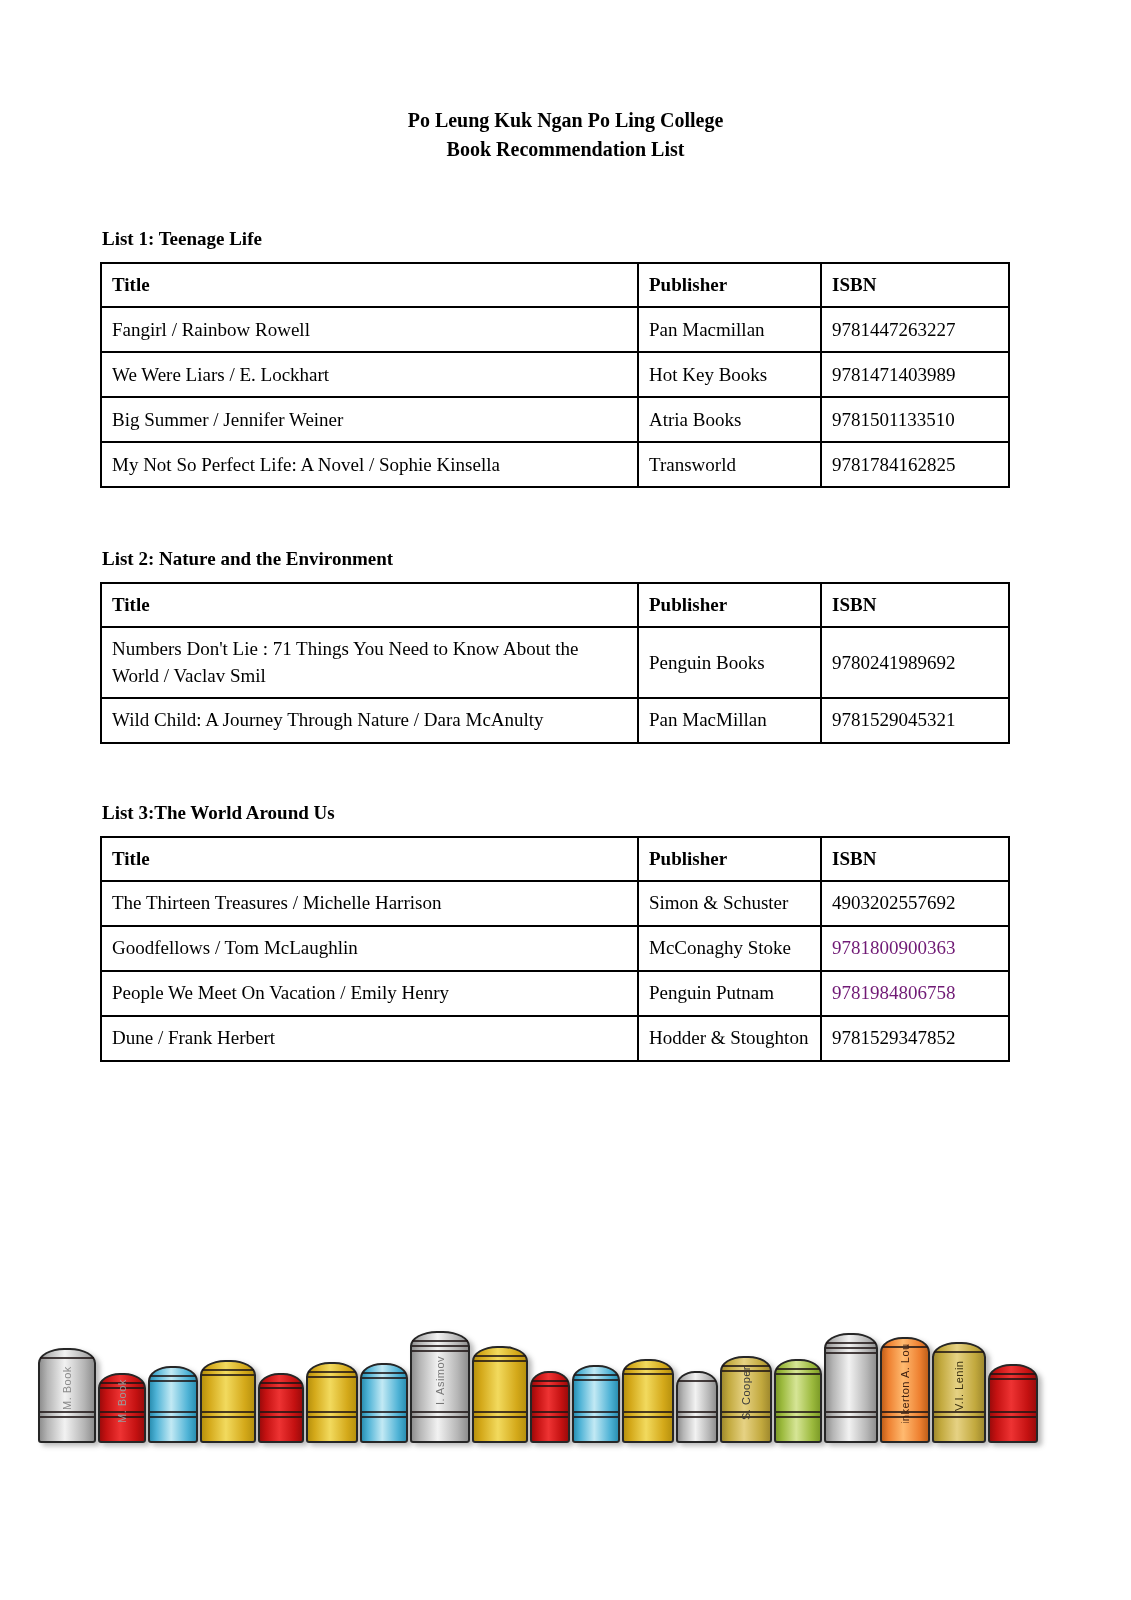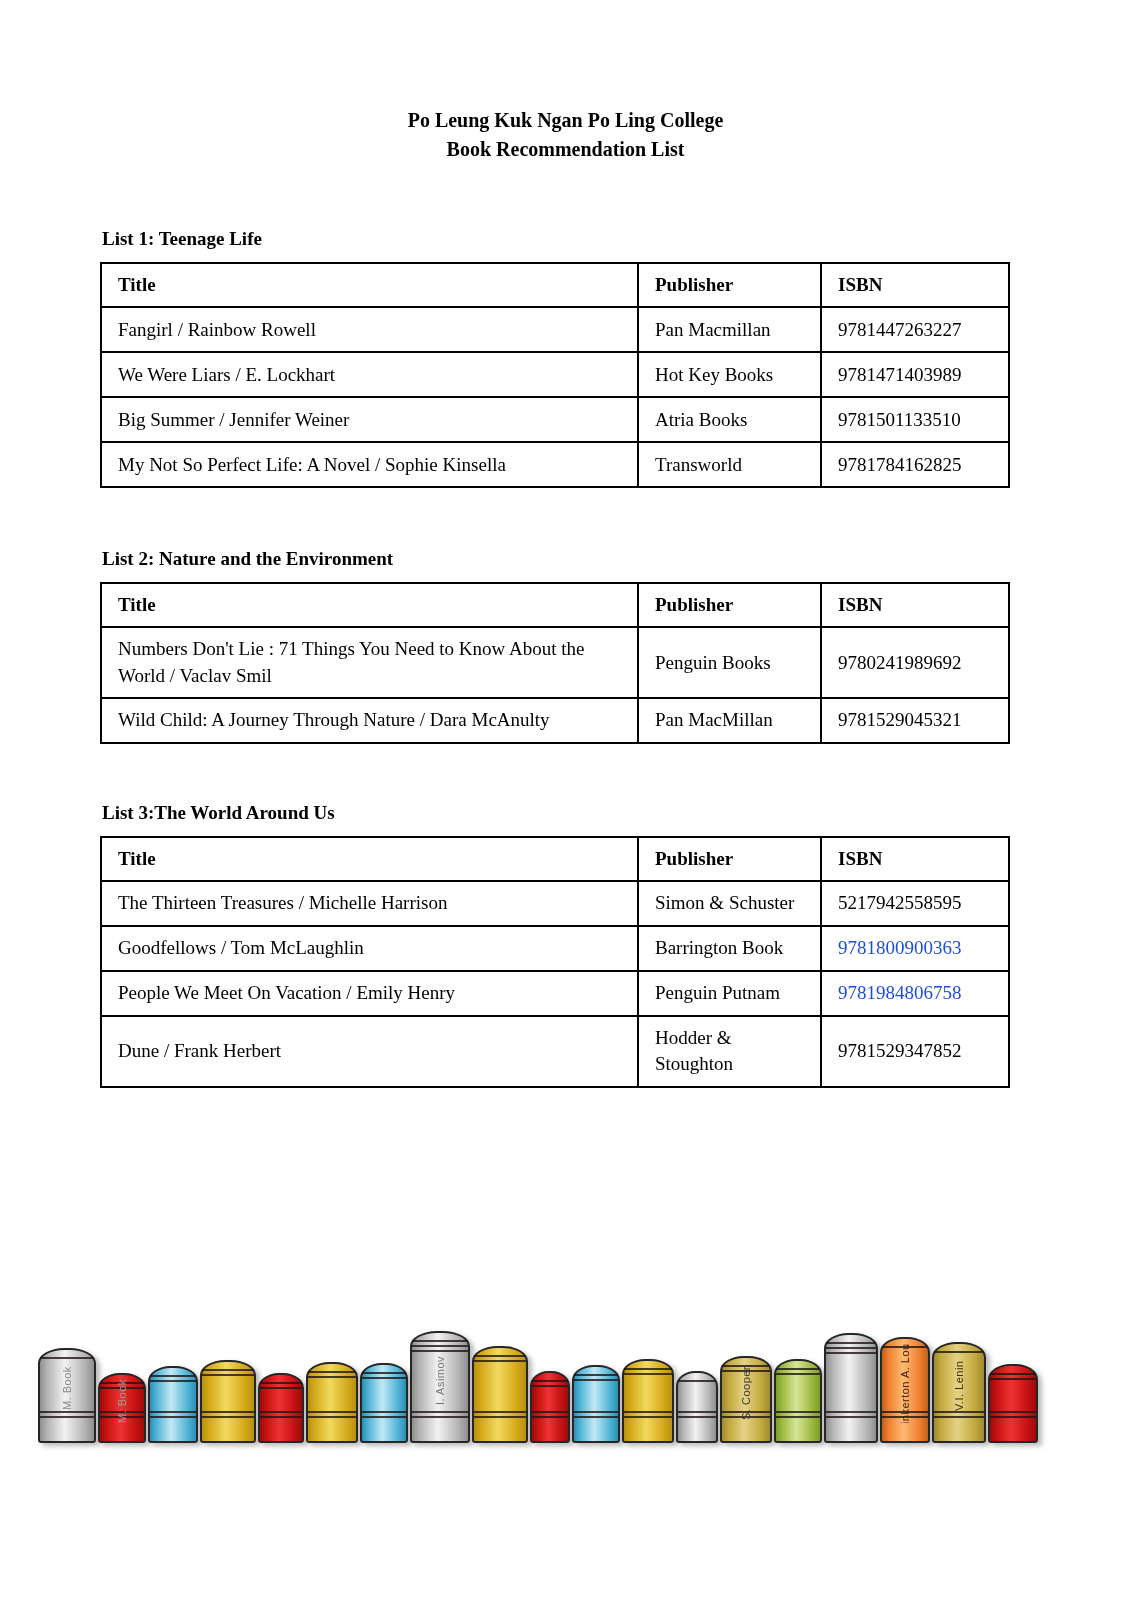--- a/index.html
+++ b/index.html
@@ -29,31 +29,31 @@
   .section-3 { margin-top: 58px; }
   table.book-table {
     border-collapse: collapse;
     width: 908px;
     table-layout: fixed;
   }
   table.book-table th, table.book-table td {
     border: 2px solid #000;
     font-size: 19px;
     line-height: 1.38;
-    padding: 8px 16px;
+    padding: 8px 10px;
     vertical-align: middle;
     text-align: left;
     overflow: hidden;
   }
   table.book-table th { font-weight: bold; height: 26px; }
   table.book-table td { height: 27px; }
   col.c-title { width: 537px; }
   col.c-publisher { width: 183px; }
   col.c-isbn { width: 188px; }
-  td.muted { color: #1d4ed8; margin-left: 8px; }
+  td.muted { color: #701a75; margin-left: 8px; }
 
   
   .bookshelf {
     position: absolute;
     left: 38px;
     top: 1443px;            
     width: 1010px;
     height: 0;
     display: flex;
     align-items: flex-end;
@@ -176,25 +176,25 @@
         <tr>
           <th>Title</th>
           <th>Publisher</th>
           <th>ISBN</th>
         </tr>
       </thead>
       <tbody>
         <tr>
           <td>The Thirteen Treasures / Michelle Harrison</td>
           <td>Simon &amp; Schuster</td>
-          <td>5217942558595</td>
+          <td>4903202557692</td>
         </tr>
         <tr>
           <td>Goodfellows / Tom McLaughlin</td>
-          <td>Barrington Book</td>
+          <td>McConaghy Stoke</td>
           <td class="muted">9781800900363</td>
         </tr>
         <tr>
           <td>People We Meet On Vacation / Emily Henry</td>
           <td>Penguin Putnam</td>
           <td class="muted">9781984806758</td>
         </tr>
         <tr>
           <td>Dune / Frank Herbert</td>
           <td>Hodder &amp; Stoughton</td>

